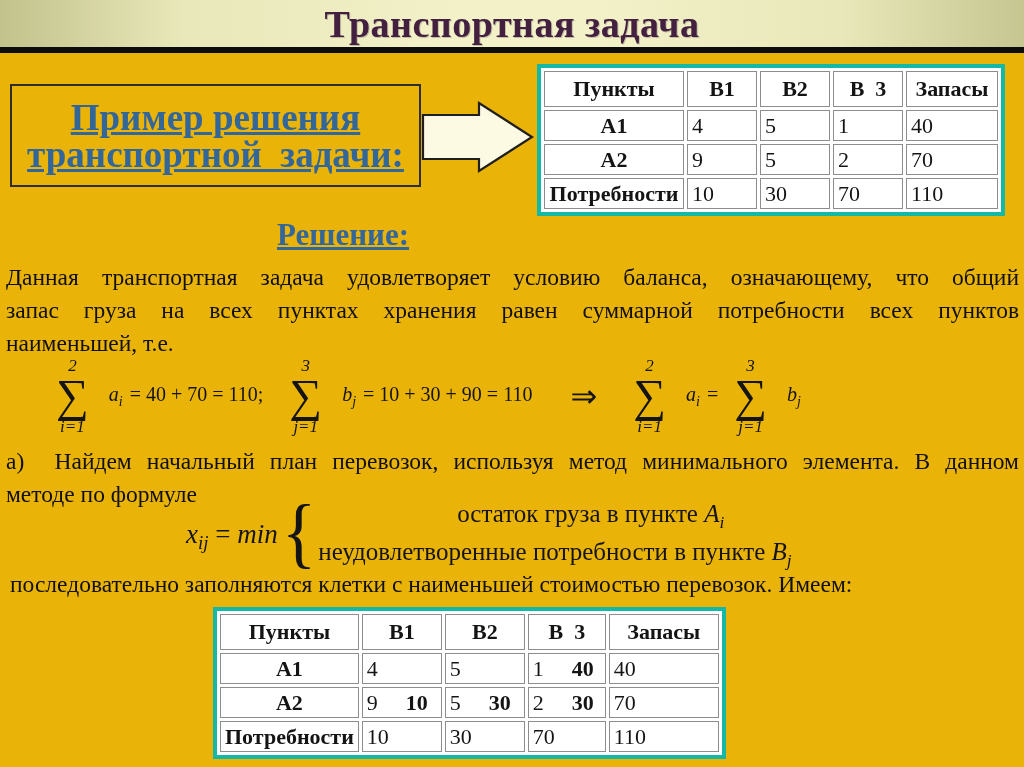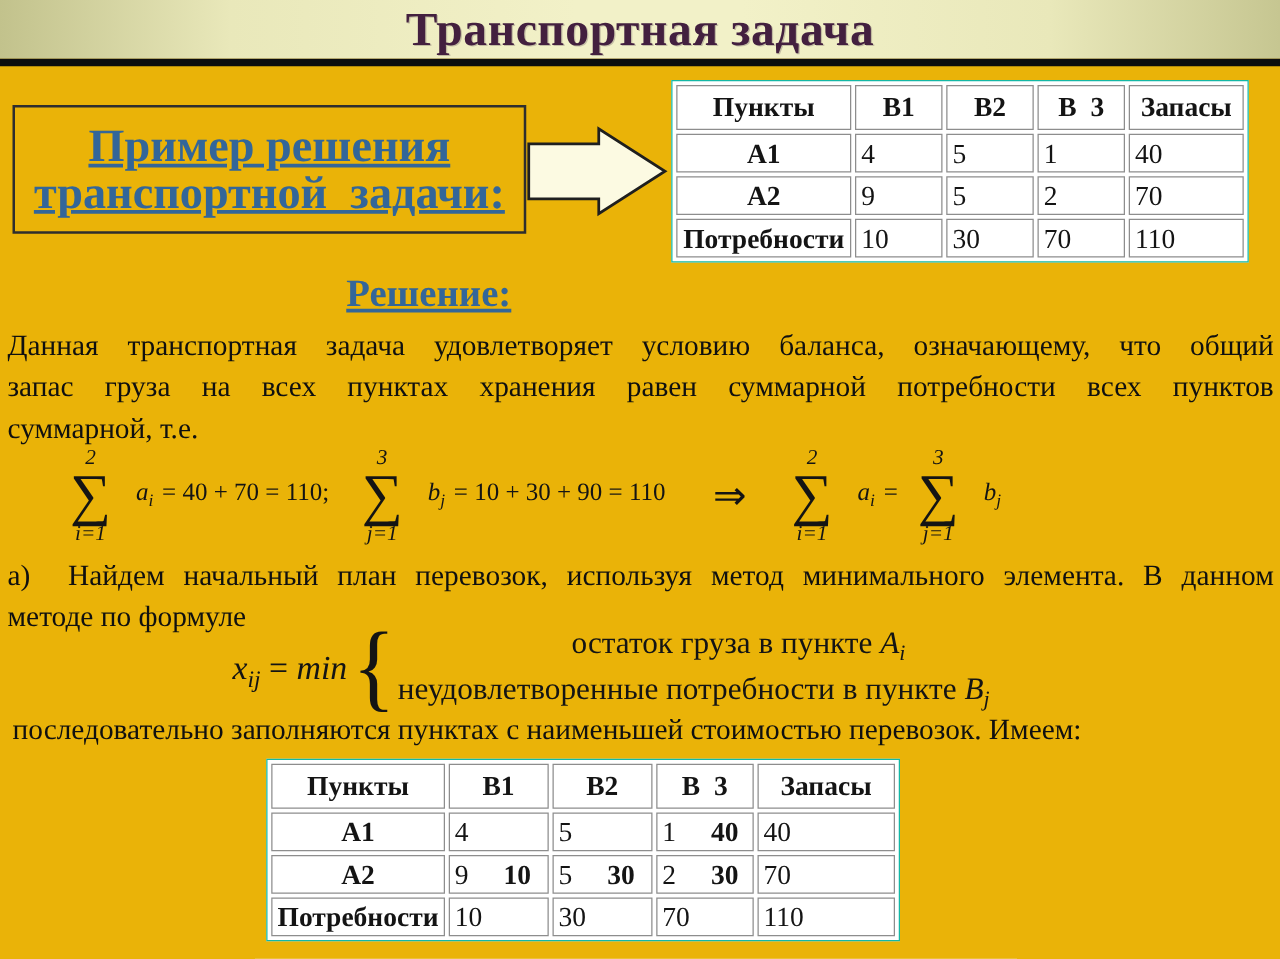--- a/index.html
+++ b/index.html
@@ -27,21 +27,21 @@
     display:flex; flex-direction:column; align-items:center; justify-content:center;
   }
   .example-line{
     font-size:37px; font-weight:bold; color:#336699;
     text-decoration:underline; line-height:37px; white-space:pre;
   }
   .block-arrow{position:absolute; left:421px; top:100px;}
   
   .htable{
     border-collapse:separate; border-spacing:3px;
-    background:#ffffff; border:1px solid #14b8a6; table-layout:fixed;
+    background:#ffffff; border:4px solid #14b8a6; table-layout:fixed;
   }
   .htable td{
     background:#ffffff; border:1px solid #8d8d8d;
     font-size:22px; padding:1px 4px; vertical-align:middle; overflow:hidden; white-space:nowrap;
   }
   .htable tr.hdr td{height:32px;}
   .htable tr.data td{height:27px;}
   .hcell{font-weight:bold; text-align:center; font-size:21px;}
   .lcell{font-weight:bold; text-align:center; font-size:21px;}
   .vcell{text-align:left;}
@@ -141,21 +141,21 @@
       <td class="vcell"><span>110</span></td>
     </tr>
   </tbody>
     </table>
 
   <div class="solution-heading">Решение:</div>
 
   <div class="para p1">
     <div class="just">Данная транспортная задача удовлетворяет условию баланса, означающему, что общий</div>
     <div class="just">запас груза на всех пунктах хранения равен суммарной потребности всех пунктов</div>
-    <div>суммарной, т.е.</div>
+    <div>наименьшей, т.е.</div>
   </div>
 
   <div class="sums-row">
     <span class="sumgrp">
       <span class="sum-col">
           <span class="sum-lim">2</span>
           <span class="sigma">∑</span>
           <span class="sum-lim">i=1</span>
         </span>
       <span class="expr"><span class="mvar">a</span><sub class="msub">i</sub><span class="mtail">= 40 + 70 = 110;</span></span>
@@ -196,21 +196,21 @@
     <span class="min-lhs"><span class="mvar">x</span><sub class="msub">ij</sub>
       <span>=</span>
       <span class="mvar">min</span></span>
     <span class="brace">{</span>
     <span class="cases">
       <span class="case-top"><span>остаток груза в пункте </span><span class="mvar">A</span><sub class="msub">i</sub></span>
       <span class="case-bottom"><span>неудовлетворенные потребности в пункте </span><span class="mvar">B</span><sub class="msub">j</sub></span>
     </span>
   </div>
 
-  <div class="p3">последовательно заполняются пунктах с наименьшей стоимостью перевозок. Имеем:</div>
+  <div class="p3">последовательно заполняются клетки с наименьшей стоимостью перевозок. Имеем:</div>
 
   <table class="htable table2">
     <colgroup>
         <col style="width:112px">
         <col style="width:80px">
         <col style="width:80px">
         <col style="width:78px">
         <col style="width:110px">
       </colgroup>
     <tbody>

